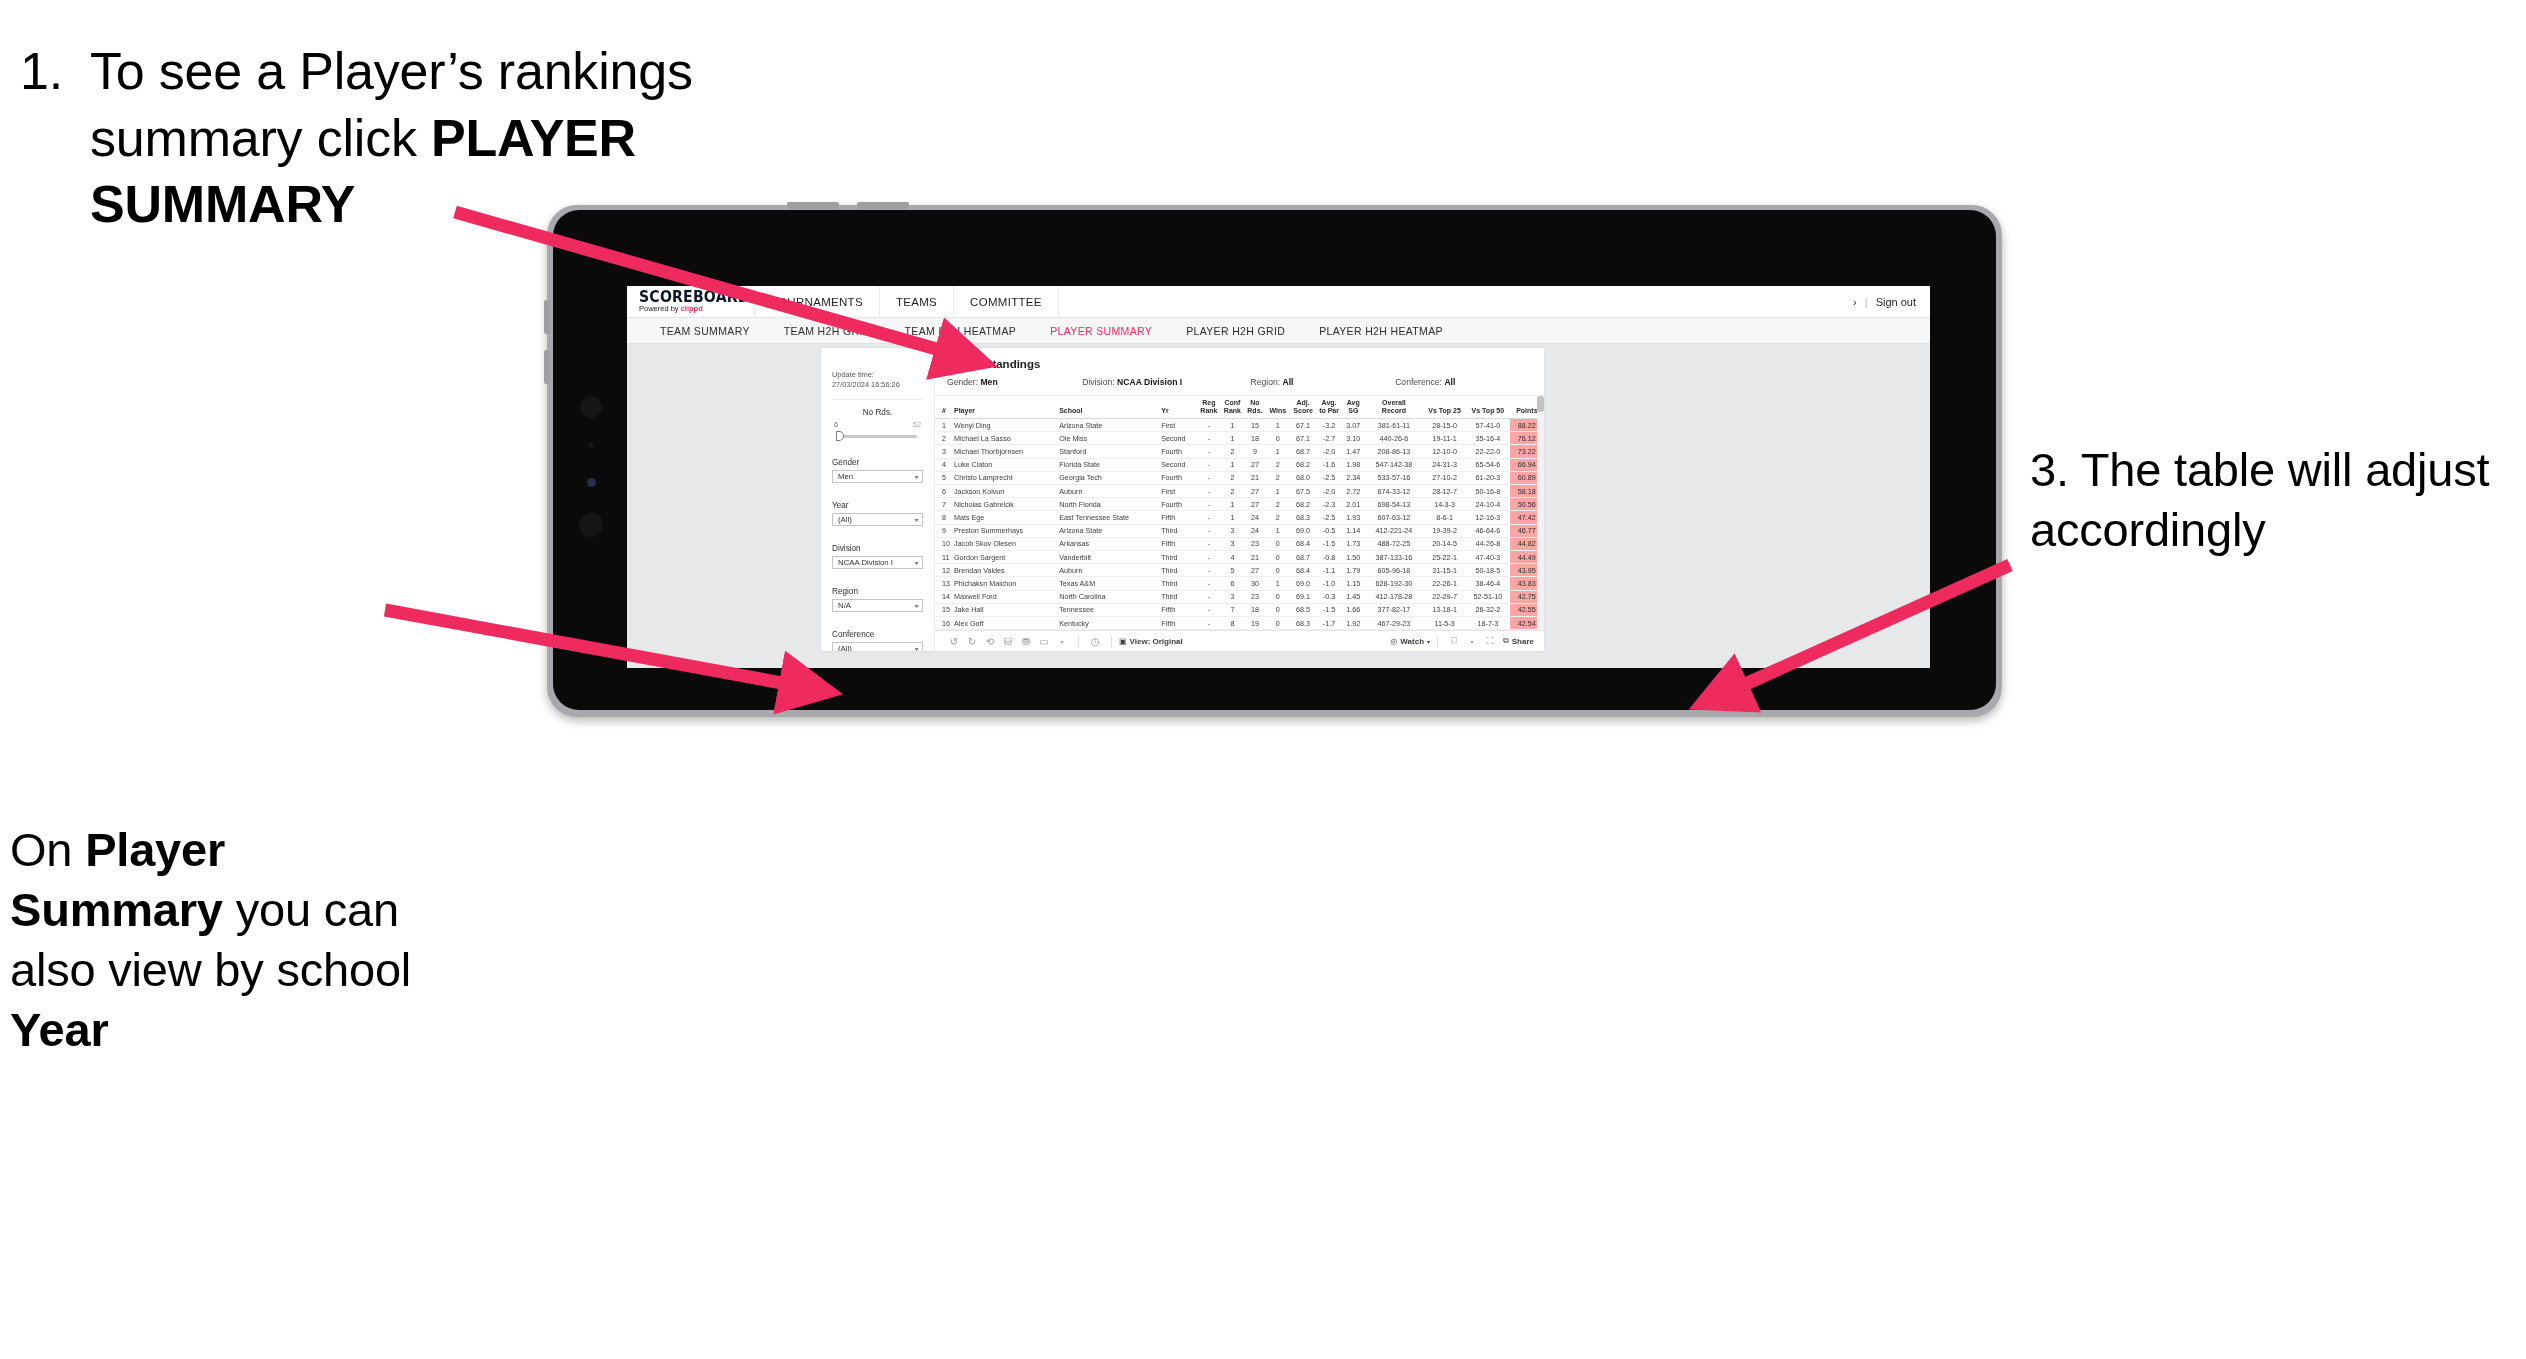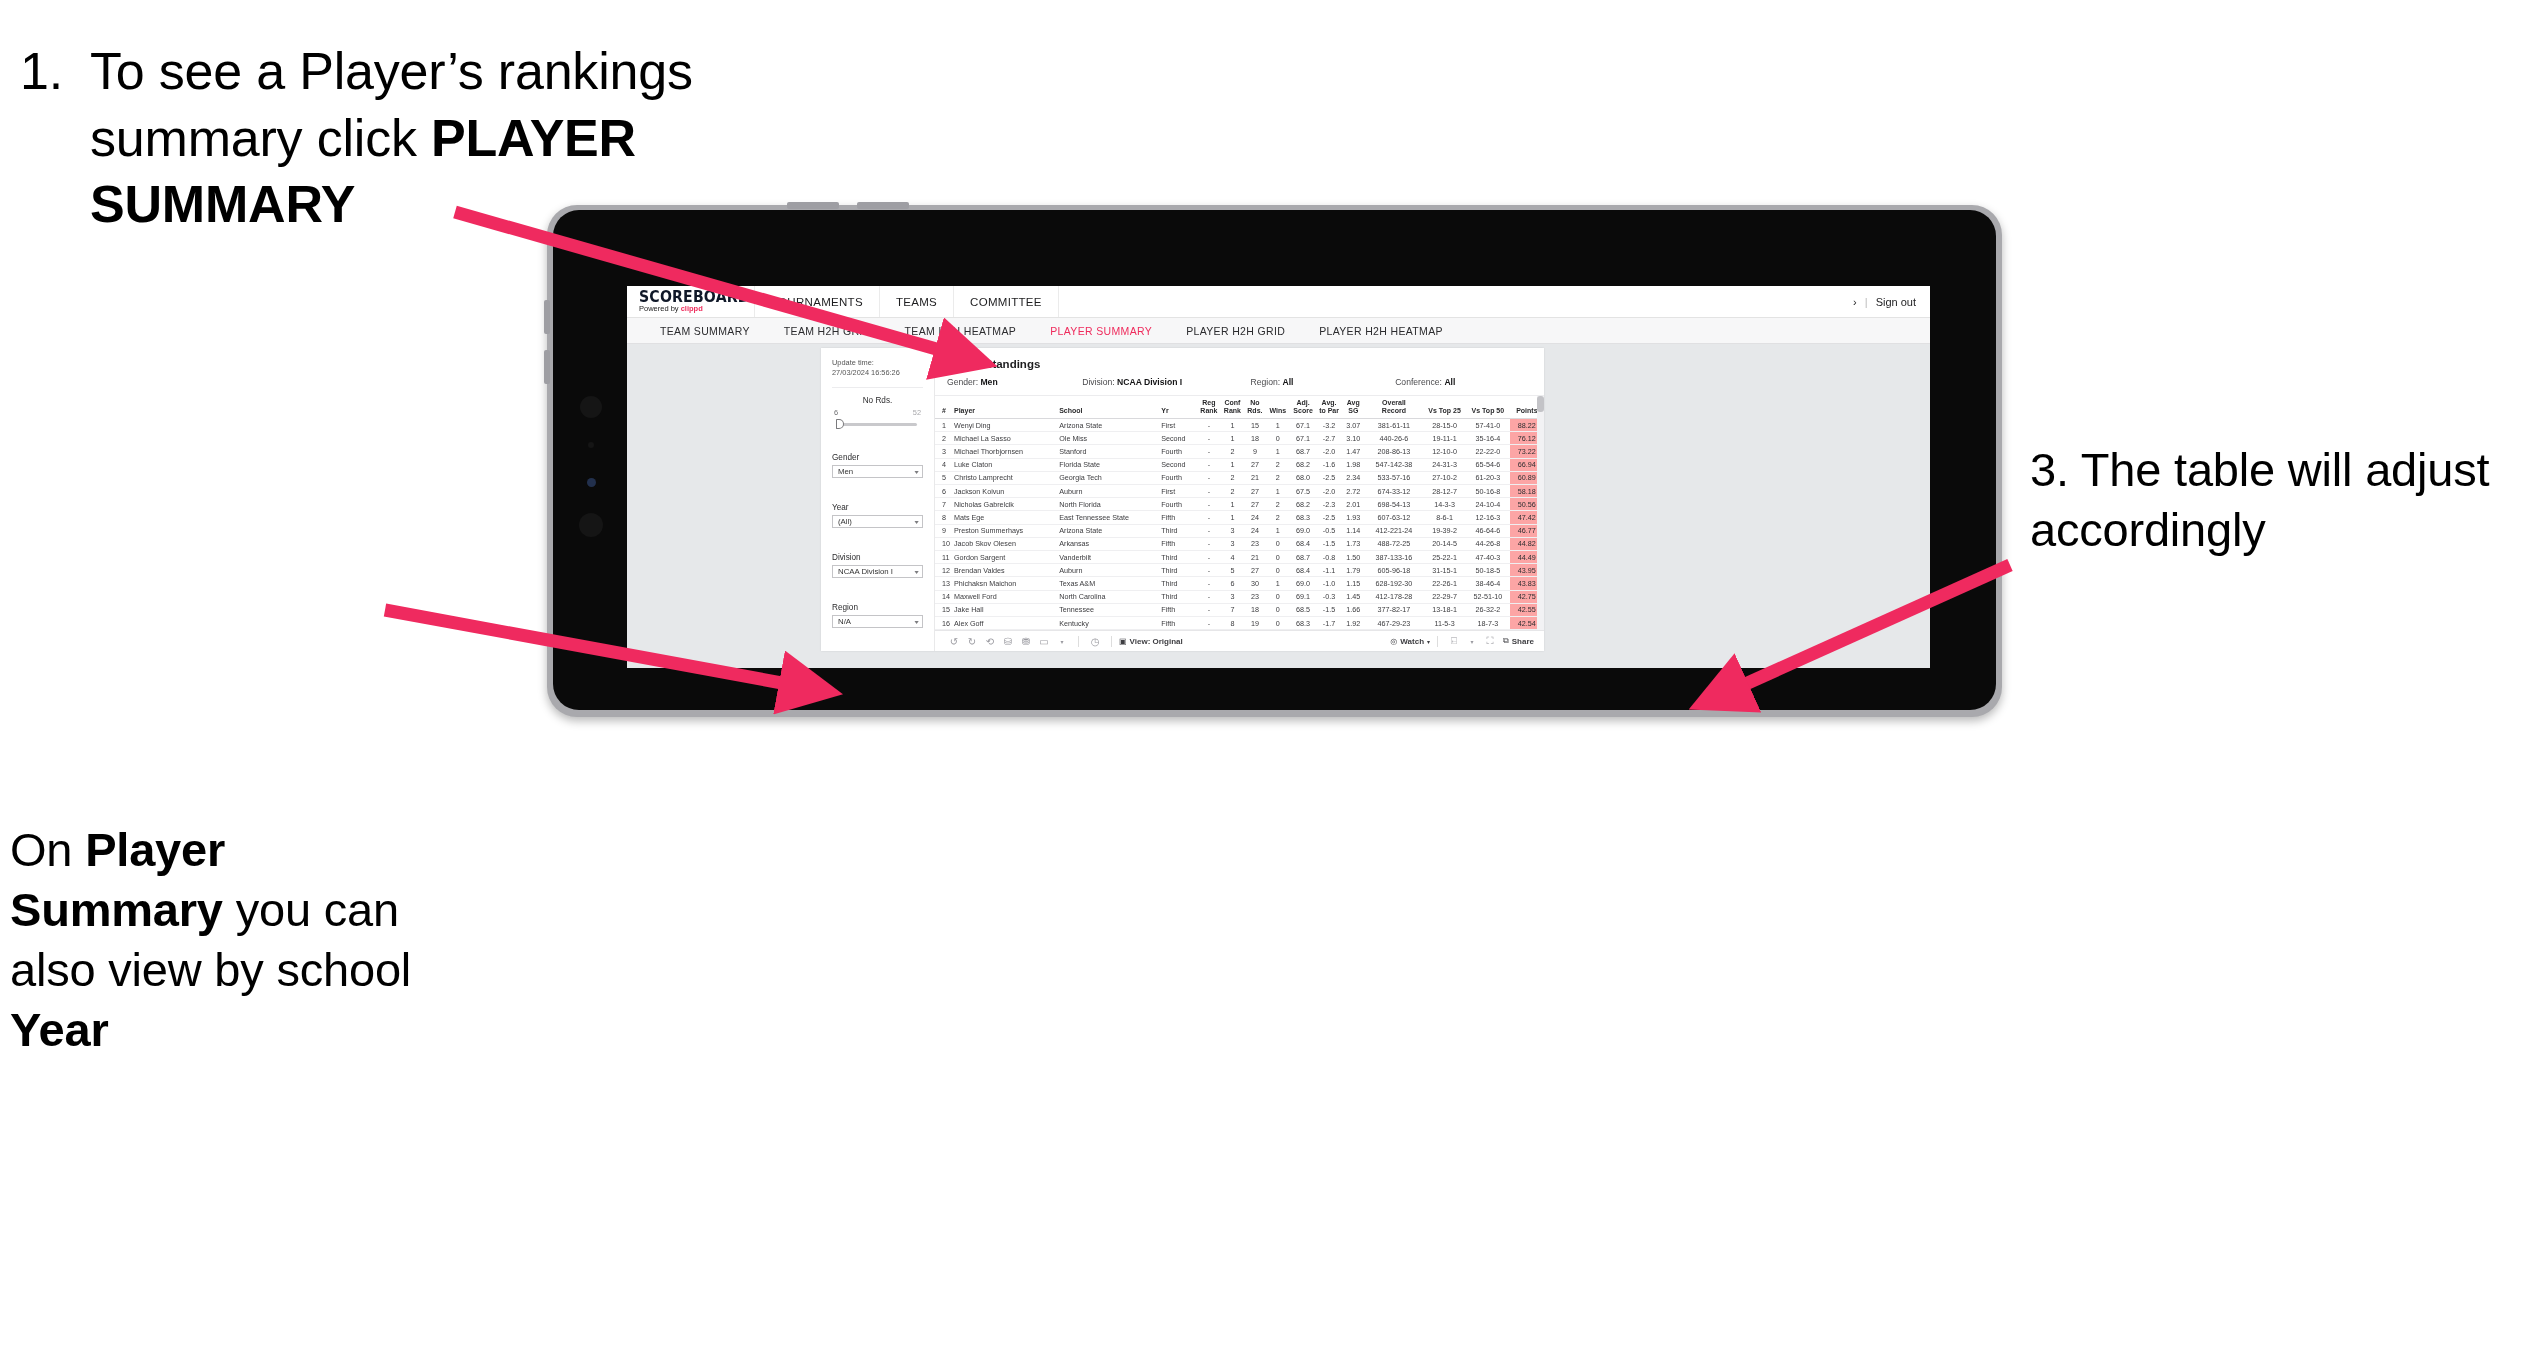--- a/index.html
+++ b/index.html
@@ -117,32 +117,32 @@
     background: #fff; display: flex; flex-direction: column;
     box-shadow: 0 0 2px rgba(0,0,0,0.10);
   }
   #tableau-body { flex: 1; display: flex; overflow: hidden; }
 
   
   #filters {
     width: 114px; border-right: 1px solid #e9e9ea;
     padding: 10px 11px 0 11px; font-size: 8px; color: #3a3a3c;
   }
-  #update-label { font-size: 7.4px; color: #555; line-height: 1.35; }
+  #update-label { font-size: 7.4px; color: #555; line-height: 1.35; margin-top: 12px; }
   #filters hr { border: 0; border-top: 1px solid #ececee; margin: 9px 0 8px; }
   .slider-title { text-align: center; font-size: 8.2px; color: #2c2c2e; margin-bottom: 3px; }
   .slider-vals { display: flex; justify-content: space-between; font-size: 7.4px; color: #6b6b6e; padding: 0 2px; }
   .slider-vals .mx { color: #a7a7ab; }
   .slider-track { position: relative; height: 9px; margin-top: 2px; }
   .slider-track .bar { position: absolute; left: 6px; right: 6px; top: 4px; height: 3px; background: #c9c9cc; border-radius: 2px; }
   .slider-track .knob {
     position: absolute; left: 4px; top: 0px; width: 8px; height: 10px;
     background: #fff; border: 1.2px solid #7a7a7d; border-radius: 1px 6px 6px 1px;
   }
-  .fgroup { margin-top: 25px; }
+  .fgroup { margin-top: 18px; }
   .flabel { font-size: 8.2px; color: #2c2c2e; margin-bottom: 3px; }
   .fselect {
     height: 13px; border: 1px solid #c4c4c7; background: #fff;
     display: flex; align-items: center; justify-content: space-between;
     padding: 0 4px 0 5px; font-size: 7.8px; color: #333;
   }
   .fselect .caret { color: #7d7d80; font-size: 6px; transform: scaleX(1.4); }
 
   
   #tablewrap { flex: 1; display: flex; flex-direction: column; overflow: hidden; }

